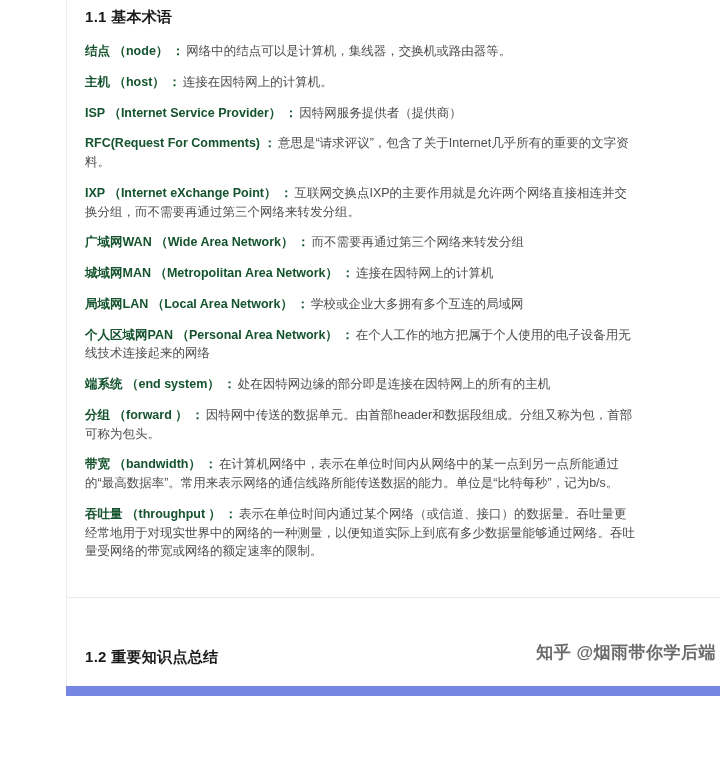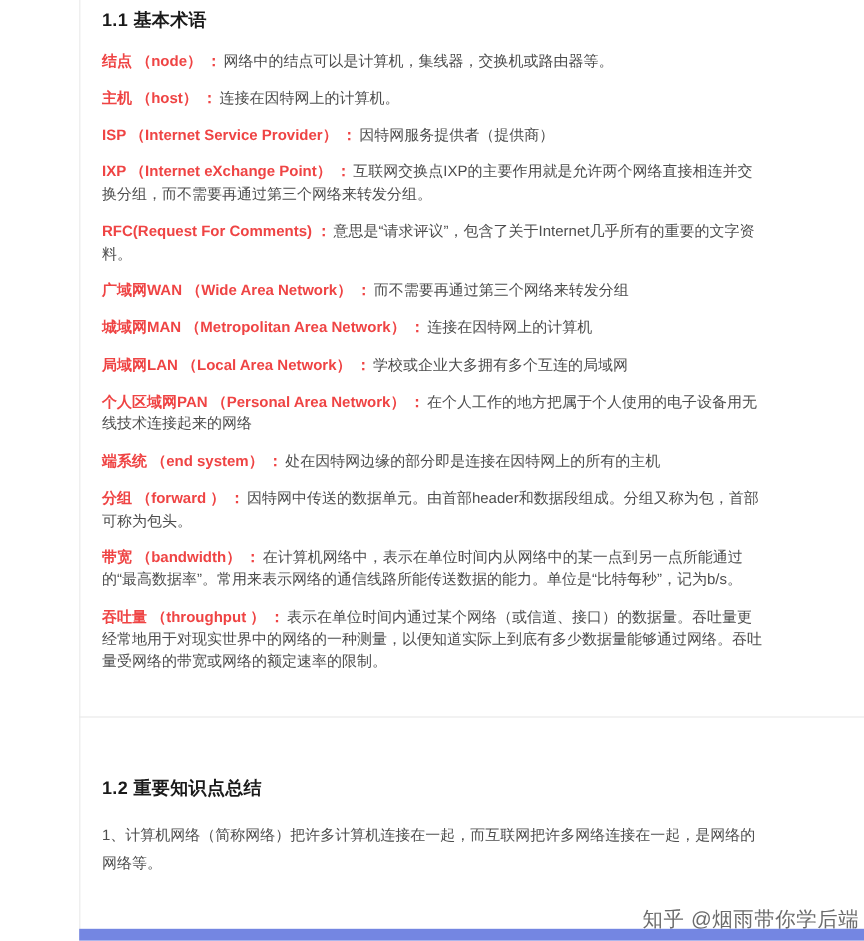--- a/index.html
+++ b/index.html
@@ -1,50 +1,50 @@
 <!DOCTYPE html>
 <html><head>
 <meta charset="utf-8">
 <style>
   *{box-sizing:border-box;margin:0;padding:0}
   html,body{width:720px;height:784px}
   body{
     font-family:"Liberation Sans","DejaVu Sans",sans-serif;
     background:#ffffff;color:#4d4d4d;overflow:hidden;
   }
-  .page{position:relative;width:720px;height:784px;background:#fff;overflow:hidden}
+  .page{position:relative;width:720px;height:696px;background:#fff;overflow:hidden}
   .left-rule{position:absolute;left:66px;top:0;bottom:0;width:1px;background:#ececec}
   .content{position:relative;margin:0 85px;padding-top:8px}
   h2.sec-heading{font-size:15px;font-weight:700;color:#1a1a1a;margin-bottom:15px;letter-spacing:.3px}
   p.term{font-size:12.5px;line-height:1.5;margin-bottom:12px;color:#4d4d4d}
-  p.term strong{color:#ef4444;font-weight:700;margin-right:2px}
+  p.term strong{color:#14532d;font-weight:700;margin-right:2px}
   .divider{height:1px;background:#e9e9e9;border:0;margin:36px 0 0 -19px;width:654px}
   h2.sec2-heading{margin-top:50px;margin-bottom:18px}
   p.para{font-size:12.5px;line-height:1.8;color:#4d4d4d}
   .watermark{
-    position:absolute;right:4px;bottom:6px;
-    font-size:17px;font-weight:400;letter-spacing:.5px;white-space:nowrap;
+    position:absolute;right:4px;bottom:32px;
+    font-size:17px;font-weight:700;letter-spacing:.5px;white-space:nowrap;
     color:rgba(70,70,70,.8);
   }
   .footer-bar{position:absolute;left:66px;right:0;bottom:0;height:10px;background:#7486e2}
 </style>
 </head>
 <body>
 
 <div class="page">
   <div class="left-rule"></div>
 
   <div class="content">
     <h2 class="sec-heading">1.1 基本术语</h2>
 
     <p class="term"><strong>结点 （node） ：</strong><span>网络中的结点可以是计算机，集线器，交换机或路由器等。</span></p>
     <p class="term"><strong>主机 （host） ：</strong><span>连接在因特网上的计算机。</span></p>
     <p class="term"><strong>ISP （Internet Service Provider） ：</strong><span>因特网服务提供者（提供商）</span></p>
+    <p class="term"><strong>RFC(Request For Comments) ：</strong><span>意思是“请求评议”，包含了关于Internet几乎所有的重要的文字资料。</span></p>
     <p class="term"><strong>IXP （Internet eXchange Point） ：</strong><span>互联网交换点IXP的主要作用就是允许两个网络直接相连并交换分组，而不需要再通过第三个网络来转发分组。</span></p>
-    <p class="term"><strong>RFC(Request For Comments) ：</strong><span>意思是“请求评议”，包含了关于Internet几乎所有的重要的文字资料。</span></p>
     <p class="term"><strong>广域网WAN （Wide Area Network） ：</strong><span>而不需要再通过第三个网络来转发分组</span></p>
     <p class="term"><strong>城域网MAN （Metropolitan Area Network） ：</strong><span>连接在因特网上的计算机</span></p>
     <p class="term"><strong>局域网LAN （Local Area Network） ：</strong><span>学校或企业大多拥有多个互连的局域网</span></p>
     <p class="term"><strong>个人区域网PAN （Personal Area Network） ：</strong><span>在个人工作的地方把属于个人使用的电子设备用无线技术连接起来的网络</span></p>
     <p class="term"><strong>端系统 （end system） ：</strong><span>处在因特网边缘的部分即是连接在因特网上的所有的主机</span></p>
     <p class="term"><strong>分组 （forward ） ：</strong><span>因特网中传送的数据单元。由首部header和数据段组成。分组又称为包，首部可称为包头。</span></p>
     <p class="term"><strong>带宽 （bandwidth） ：</strong><span>在计算机网络中，表示在单位时间内从网络中的某一点到另一点所能通过的“最高数据率”。常用来表示网络的通信线路所能传送数据的能力。单位是“比特每秒”，记为b/s。</span></p>
     <p class="term"><strong>吞吐量 （throughput ） ：</strong><span>表示在单位时间内通过某个网络（或信道、接口）的数据量。吞吐量更经常地用于对现实世界中的网络的一种测量，以便知道实际上到底有多少数据量能够通过网络。吞吐量受网络的带宽或网络的额定速率的限制。</span></p>
 
     <div class="divider"></div>

